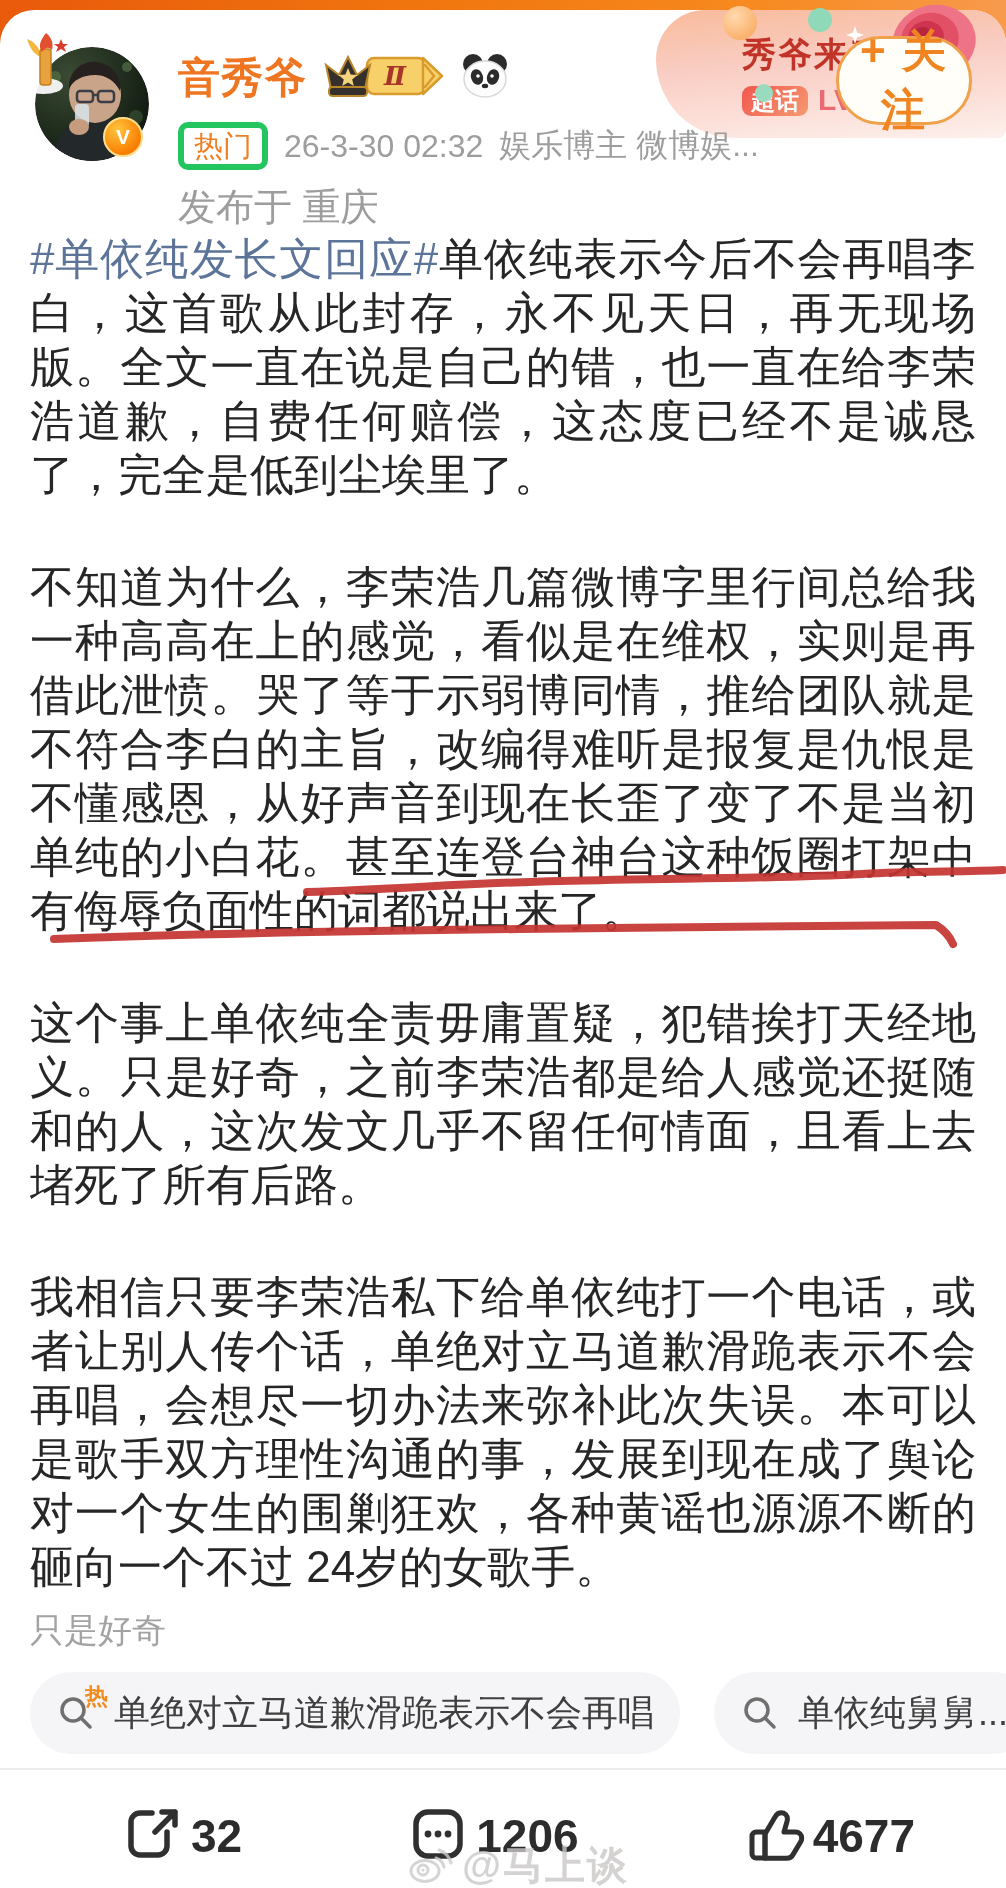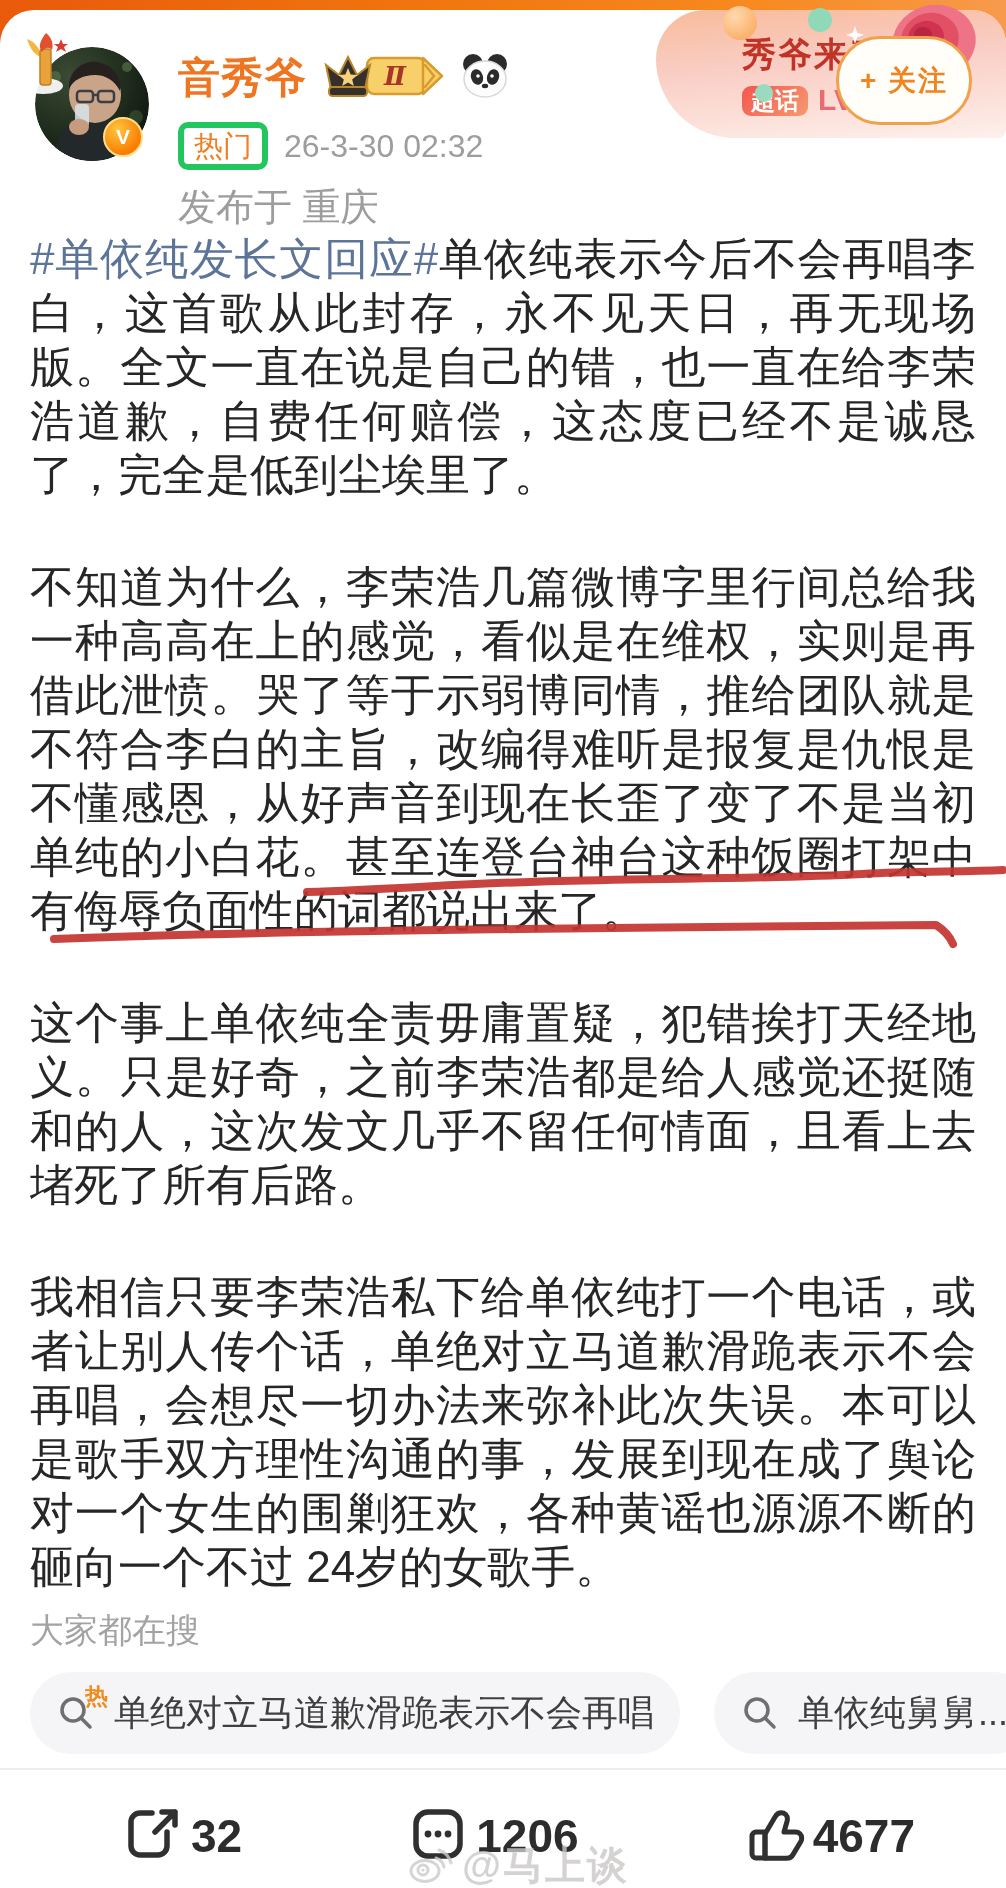--- a/index.html
+++ b/index.html
@@ -28,21 +28,21 @@
   .dot{position:absolute;border-radius:50%;z-index:2;}
   .dot-o{left:723px;top:-4px;width:34px;height:34px;background:radial-gradient(circle at 35% 30%,#ffd9ae,#f9a254);}
   .dot-g{left:808px;top:-2px;width:24px;height:24px;background:#8fd9b8;}
   .dot-g2{left:755px;top:74px;width:18px;height:18px;background:#9adbc0;}
   .sparkle{position:absolute;left:846px;top:16px;width:18px;height:18px;background:#fff;z-index:2;
     clip-path:polygon(50% 0,62% 38%,100% 50%,62% 62%,50% 100%,38% 62%,0 50%,38% 38%);}
   .rose{position:absolute;left:872px;top:-12px;z-index:2;}
 
   .follow-btn{position:absolute;left:836px;top:26px;width:136px;height:89px;z-index:3;
     background:#fffef9;border:3px solid #f0a14b;border-radius:44px;color:#ef8420;
-    font-size:28px;font-weight:600;font-family:inherit;display:flex;align-items:center;justify-content:center;
+    font-size:44px;font-weight:600;font-family:inherit;display:flex;align-items:center;justify-content:center;
     letter-spacing:2px;cursor:pointer;}
 
   .avatar-wrap{position:absolute;left:35px;top:37px;width:114px;height:114px;z-index:2;}
   .avatar-ring{width:114px;height:114px;border-radius:50%;overflow:hidden;display:block;}
   .ornament{position:absolute;left:-18px;top:-16px;z-index:3;}
   .v-badge{position:absolute;left:68px;top:70px;width:36px;height:36px;border-radius:50%;z-index:4;
     background:radial-gradient(circle at 35% 30%,#ffc53d,#f97c00 72%);border:2px solid #ffdf8e;
     color:#fff;font-size:21px;font-weight:700;display:flex;align-items:center;justify-content:center;}
 
   .user-info{position:absolute;left:178px;top:40px;z-index:2;}
@@ -180,39 +180,40 @@
               <ellipse cx="32" cy="24" rx="6" ry="8" fill="#2b2b2b" transform="rotate(18 32 24)"></ellipse>
               <circle cx="17" cy="23" r="1.8" fill="#fff"></circle>
               <circle cx="31" cy="23" r="1.8" fill="#fff"></circle>
               <ellipse cx="24" cy="33" rx="3.2" ry="2.2" fill="#2b2b2b"></ellipse>
             </svg>
           </span>
         </div>
         <div class="meta1">
           <span class="hot-tag">热门</span>
           <span class="meta-text">26-3-30 02:32</span>
+          <span class="meta-text">娱乐博主 微博娱...</span>
         </div>
         <div class="meta2">发布于 重庆</div>
       </div>
     </div>
 
     <div class="content">
       <p><span class="hashtag">#单依纯发长文回应#</span><span>单依纯表示今后不会再唱李白，这首歌从此封存，永不见天日，再无现场版。全文一直在说是自己的错，也一直在给李荣浩道歉，自费任何赔偿，这态度已经不是诚恳了，完全是低到尘埃里了。</span></p>
       <p>不知道为什么，李荣浩几篇微博字里行间总给我一种高高在上的感觉，看似是在维权，实则是再借此泄愤。哭了等于示弱博同情，推给团队就是不符合李白的主旨，改编得难听是报复是仇恨是不懂感恩，从好声音到现在长歪了变了不是当初单纯的小白花。甚至连登台神台这种饭圈打架中有侮辱负面性的词都说出来了。</p>
       <p>这个事上单依纯全责毋庸置疑，犯错挨打天经地义。只是好奇，之前李荣浩都是给人感觉还挺随和的人，这次发文几乎不留任何情面，且看上去堵死了所有后路。</p>
       <p>我相信只要李荣浩私下给单依纯打一个电话，或者让别人传个话，单绝对立马道歉滑跪表示不会再唱，会想尽一切办法来弥补此次失误。本可以是歌手双方理性沟通的事，发展到现在成了舆论对一个女生的围剿狂欢，各种黄谣也源源不断的砸向一个不过 24岁的女歌手。</p>
     </div>
 
     <svg class="red-marks" viewBox="0 0 1006 1878">
       <path d="M307,882 C400,879 470,873 560,871 C680,868 770,869 862,864 C912,861 962,862 1003,860" fill="none" stroke="#c43430" stroke-width="8" stroke-linecap="round" opacity="0.92"></path>
       <path d="M54,929 C200,923 350,921 520,919 C660,917 806,917 936,915 C944,920 950,927 953,934" fill="none" stroke="#c43430" stroke-width="8" stroke-linecap="round" stroke-linejoin="round" opacity="0.92"></path>
     </svg>
 
     <div class="search-sec">
-      <div class="search-title">大家都在搜</div>
+      <div class="search-title">只是好奇</div>
       <div class="chips">
         <div class="chip">
           <span class="chip-icon">
             <svg width="44" height="44" viewBox="0 0 44 44">
               <circle cx="17" cy="19" r="11" fill="none" stroke="#6f6f6f" stroke-width="3.5"></circle>
               <line x1="25" y1="27" x2="34" y2="36" stroke="#6f6f6f" stroke-width="3.5" stroke-linecap="round"></line>
             </svg>
             <span class="hot-mark">热</span>
           </span>
           <span>单绝对立马道歉滑跪表示不会再唱</span>

